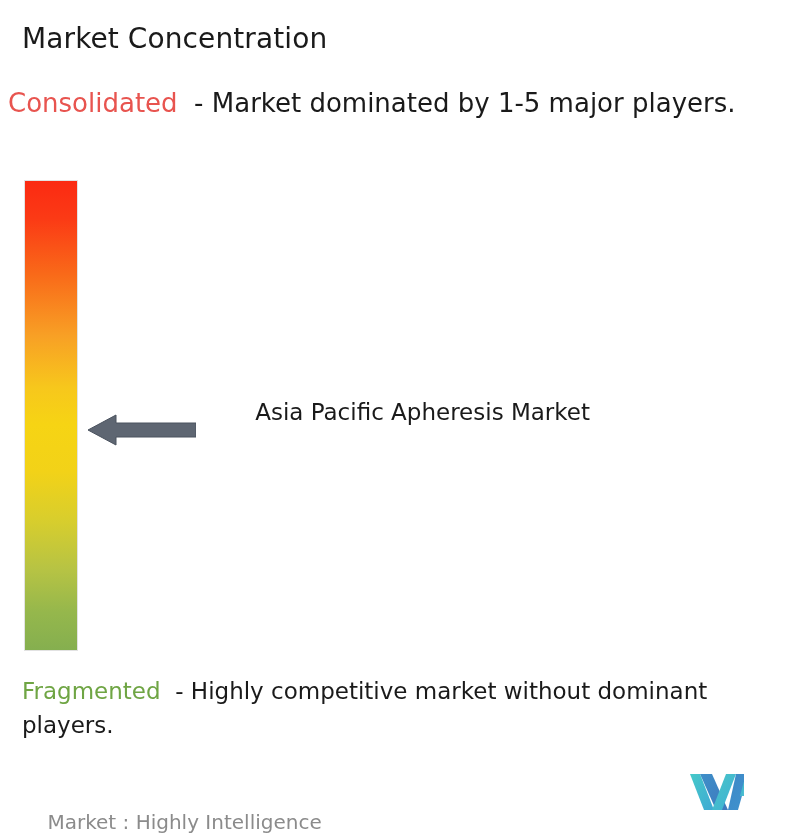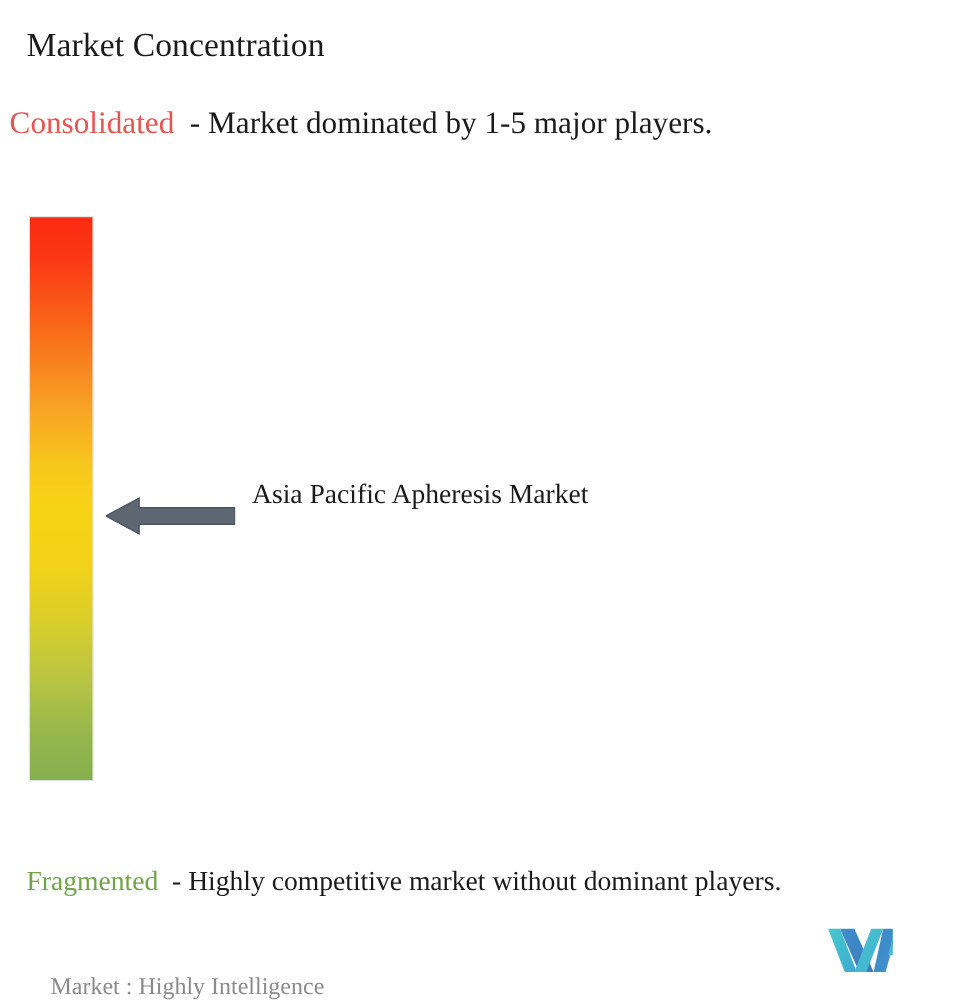--- a/index.html
+++ b/index.html
@@ -12,21 +12,20 @@
     font-family: "DejaVu Sans", sans-serif;
     -webkit-font-smoothing: antialiased;
   }
 
   #infographic {
     position: relative;
     width: 744px;
     height: 834px;
     background: #ffffff;
     overflow: hidden;
-    font-family: Liberation Serif, serif;
   }
 
   
   .title {
     position: absolute;
     left: 22px;
     top: 20px;
     width: 740px;
     font-size: 28px;
     line-height: 38px;
@@ -41,21 +40,21 @@
     left: 8px;
     top: 86px;
     width: 748px;
     font-size: 26px;
     line-height: 34px;
     color: #1a1a1a;
   }
   .caption-bottom {
     position: absolute;
     left: 22px;
-    top: 718px;
+    top: 674px;
     width: 760px;
     font-size: 23px;
     line-height: 34px;
     color: #1a1a1a;
   }
   .kw-consolidated {
     color: #e8544f;
   }
   .kw-fragmented {
     color: #6fa544;
@@ -100,20 +99,21 @@
 
   
   .callout-label {
     position: absolute;
     left: 210px;
     top: 395px;
     width: 380px;
     font-size: 23px;
     line-height: 34px;
     color: #1a1a1a;
+    text-align: right;
   }
 
   
   .source {
     position: absolute;
     left: 22px;
     top: 780px;
     font-size: 20px;
     line-height: 28px;
     color: #8b8b8b;

